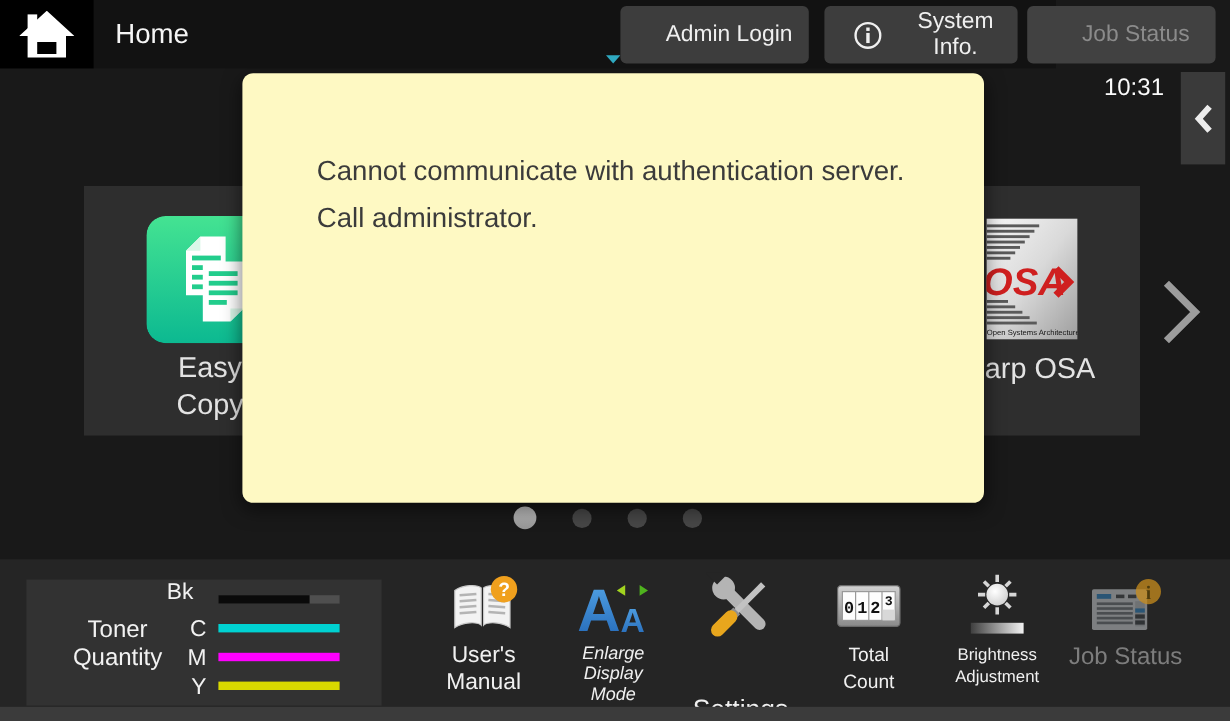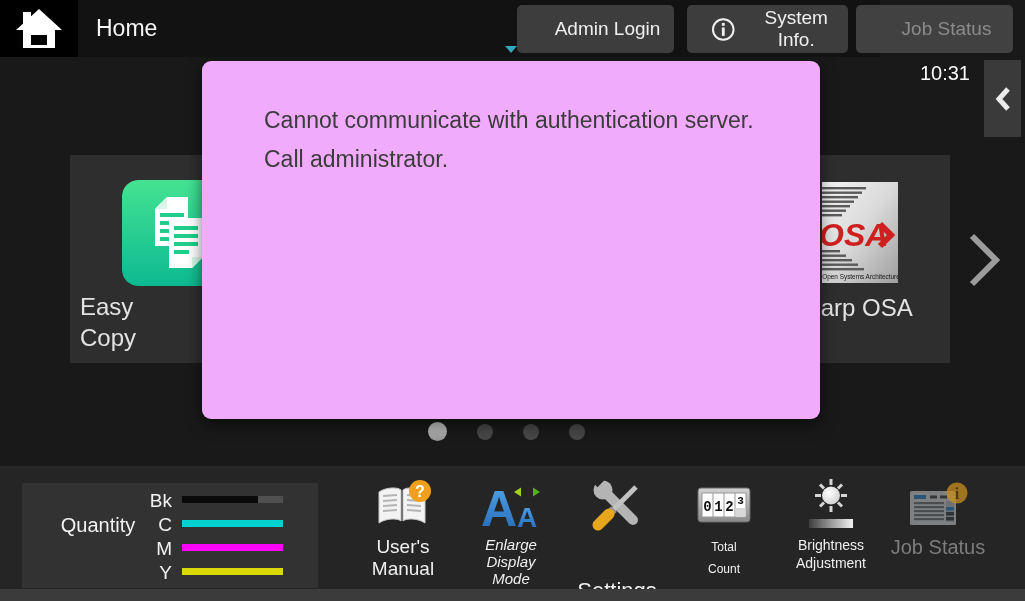--- a/index.html
+++ b/index.html
@@ -16,28 +16,28 @@
   .tb-sysinfo { left:687px; width:161px; }
   .tb-jobstatus { left:856px; width:157px; background:#414141; color:#8b8b8b; cursor:default; }
 
   
   .clock { position:absolute; left:860px; top:62px; width:110px; text-align:right; font-size:20px; color:#fafafa; }
   .collapse-tab { position:absolute; left:984px; top:60px; width:37px; height:77px; background:#3a3a3a; z-index:9; display:flex; align-items:center; justify-content:center; cursor:pointer; }
 
   .tile-strip { position:absolute; left:70px; top:155px; width:880px; height:208px; background:#2e2e2e; z-index:1; }
   .tile { position:absolute; cursor:pointer; }
   .tile-easycopy-icon { position:absolute; left:52px; top:25px; width:106px; height:106px; border-radius:16px; }
-  .tile-easycopy-label { position:absolute; left:10px; top:136px; width:190px; font-size:24px; line-height:31px; color:#e3e3e3; }
+  .tile-easycopy-label { position:absolute; left:10px; top:136px; width:190px; text-align:center; font-size:24px; line-height:31px; color:#e3e3e3; }
   .tile-osa-icon { position:absolute; left:752px; top:27px; width:76px; height:101px; }
   .tile-osa-label { position:absolute; left:682px; top:139px; width:200px; text-align:center; font-size:24px; color:#e3e3e3; }
 
   .next-arrow { position:absolute; left:965px; top:232px; z-index:2; cursor:pointer; }
 
   
-  .dialog { position:absolute; left:202px; top:61px; width:618px; height:358px; background:#f0abfc; border-radius:9px; box-shadow:0 5px 16px rgba(0,0,0,0.55); z-index:8; padding:40px 40px 0 62px; }
+  .dialog { position:absolute; left:202px; top:61px; width:618px; height:358px; background:#fef9c3; border-radius:9px; box-shadow:0 5px 16px rgba(0,0,0,0.55); z-index:8; padding:62px 40px 0 62px; }
   .dialog-text { font-size:23px; line-height:39px; color:#3b3b3b; }
 
   
   .dots { position:absolute; left:428px; top:422px; display:flex; align-items:center; gap:30px; z-index:2; }
   .dot { width:16px; height:16px; border-radius:50%; background:#474747; cursor:pointer; }
   .dot.active { width:19px; height:19px; background:linear-gradient(180deg,#c6c6c6,#959595); }
 
   
   .bottombar { position:absolute; left:0; top:466px; width:1025px; height:135px; background:#252525; }
   .bottom-strip { position:absolute; left:0; top:123px; width:1025px; height:12px; background:#3b3b3b; }
@@ -47,21 +47,21 @@
   .toner-row-label { position:absolute; width:44px; text-align:right; font-size:19px; color:#f2f2f2; }
   .toner-track { position:absolute; left:160px; width:101px; height:7px; background:#4f4f4f; }
   .toner-fill { height:100%; }
 
   .shortcut { position:absolute; top:8px; width:110px; text-align:center; cursor:pointer; }
   .sc-iconbox { height:62px; display:flex; align-items:center; justify-content:center; }
   .sc-label { color:#f0f0f0; }
   .sc-um  { left:348px; } .sc-um  .sc-label { font-size:19px; line-height:22px; }
   .sc-edm { left:456px; } .sc-edm .sc-label { font-size:15px; line-height:17px;font-style:italic; }
   .sc-set { left:562px; } .sc-set .sc-label { font-size:22px; line-height:22px;margin-top:44px; }
-  .sc-tc  { left:669px; } .sc-tc  .sc-label { font-size:12px; line-height:22px; }
+  .sc-tc  { left:669px; } .sc-tc  .sc-label { font-size:16px; line-height:22px; }
   .sc-ba  { left:776px; } .sc-ba  .sc-label { font-size:14px; line-height:18px; }
   .sc-js  { left:883px; cursor:default; } .sc-js .sc-label { font-size:20px; line-height:22px; color:#7d7d7d; }
 </style>
 </head>
 <body>
 
 <div class="screen">
 
   <div class="topbar">
     <button class="home-btn">
@@ -173,23 +173,24 @@
     <span class="dot active"></span>
     <span class="dot"></span>
     <span class="dot"></span>
     <span class="dot"></span>
   </div>
 
   <div class="bottombar">
 
     <div class="toner-panel">
       <div class="toner-title">
+        <div>Toner</div>
         <div>Quantity</div>
       </div>
-      <div class="toner-row-label" style="left:106px; top:7px;">Bk</div>
+      <div class="toner-row-label" style="left:106px; top:0;text-align:center;">Bk</div>
       <div class="toner-track" style="top:13px;">
         <div class="toner-fill" style="width: 75%; background: rgb(10, 10, 10);"></div>
       </div>
       <div class="toner-row-label" style="left:106px; top:31px;">C</div>
       <div class="toner-track" style="top:37px;">
         <div class="toner-fill" style="width: 100%; background: rgb(0, 210, 210);"></div>
       </div>
       <div class="toner-row-label" style="left:106px; top:55px;">M</div>
       <div class="toner-track" style="top:61px;">
         <div class="toner-fill" style="width: 100%; background: rgb(255, 0, 255);"></div>

